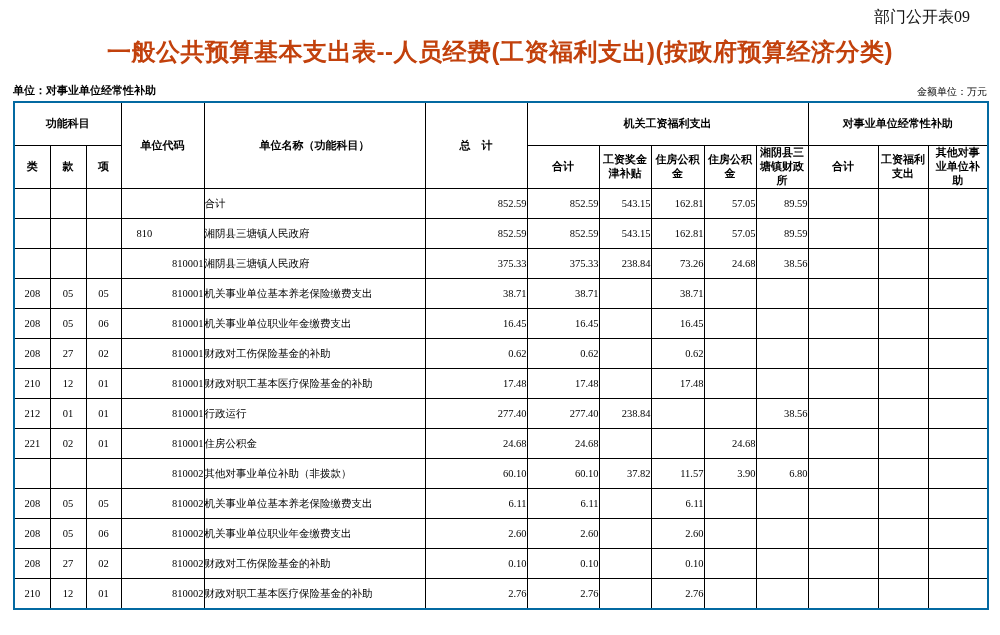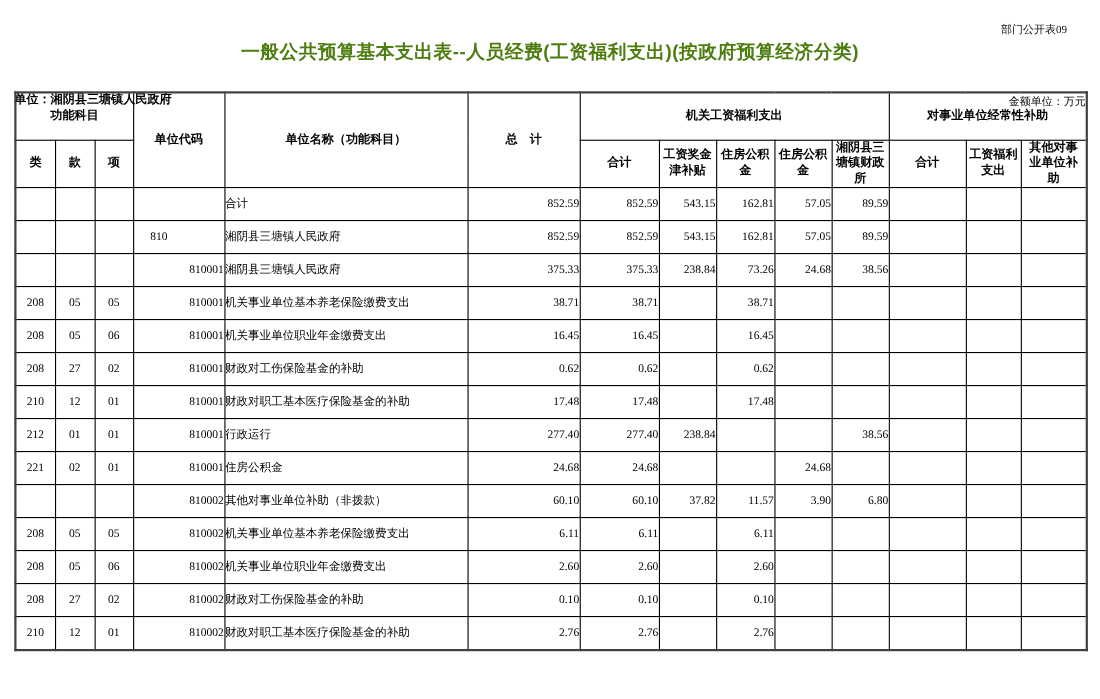--- a/index.html
+++ b/index.html
@@ -2,34 +2,34 @@
 <html><head>
 <meta charset="utf-8">
 <style>
   html,body{margin:0;padding:0;}
   body{
     width:1000px;height:635px;position:relative;background:#ffffff;
     font-family:"Liberation Serif","DejaVu Serif",serif;color:#000;
     overflow:hidden;
   }
   .doc-label{
-    position:absolute;top:20px;right:30px;font-size:10px;color:#111;
+    position:absolute;top:7px;right:30px;font-size:16px;color:#111;
   }
   .page-title{
     position:absolute;top:36px;left:0;width:1000px;text-align:center;
     font-family:"Liberation Sans","DejaVu Sans",sans-serif;
-    font-weight:bold;font-size:17px;letter-spacing:0.5px;color:#4d7c0f;
+    font-weight:bold;font-size:24px;letter-spacing:0.5px;color:#c2410c;
   }
   .meta-row{position:absolute;top:83px;left:13px;width:974px;height:16px;}
   .unit-label{position:absolute;left:0;top:0;font-size:11px;font-weight:bold;}
   .amount-unit{position:absolute;right:0;top:2px;font-size:10px;}
   table.report{
-    position:absolute;left:13px;top:83px;width:974px;
+    position:absolute;left:13px;top:101px;width:974px;
     border-collapse:collapse;table-layout:fixed;
-    border:2px solid #404040;
+    border:2px solid #0369a1;
   }
   table.report th, table.report td{
     border:1px solid #000;padding:0;overflow:hidden;
     font-size:10.5px;line-height:1.25;vertical-align:middle;
   }
   table.report thead th{
     font-weight:bold;font-size:11px;text-align:center;
     height:42px;white-space:normal;padding:0 2px;
   }
   table.report tbody td{height:29px;white-space:nowrap;}
@@ -43,21 +43,21 @@
   td.c-func{text-align:center;}
 </style>
 </head>
 <body>
 
 <div class="doc-label">部门公开表09</div>
 
 <div class="page-title">一般公共预算基本支出表--人员经费(工资福利支出)(按政府预算经济分类)</div>
 
 <div class="meta-row">
-  <span class="unit-label">单位：湘阴县三塘镇人民政府</span>
+  <span class="unit-label">单位：对事业单位经常性补助</span>
   <span class="amount-unit">金额单位：万元</span>
 </div>
 
 <table class="report">
   <colgroup>
     <col style="width:36px">
       <col style="width:36px">
       <col style="width:35px">
     <col style="width:83px">
       <col style="width:221px">

